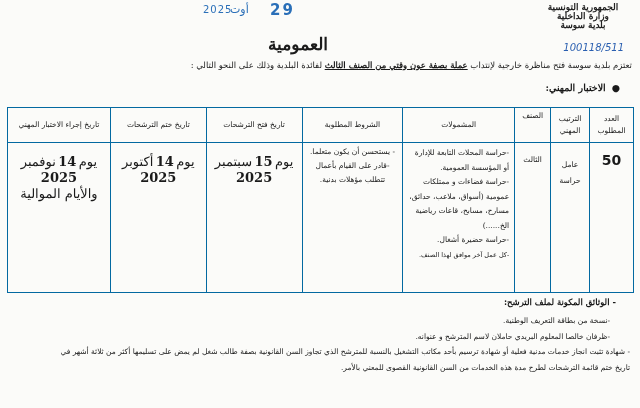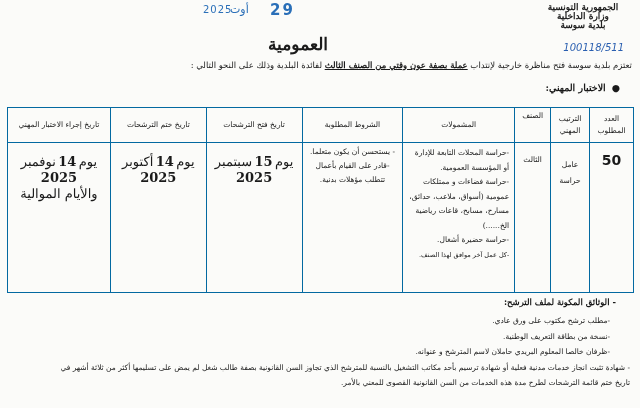--- a/index.html
+++ b/index.html
@@ -122,18 +122,17 @@
         <span class="date-small">نوفمبر</span>
         <span class="date-big">2025</span>
         <div class="date-small">والأيام الموالية</div>
       </td>
     </tr>
   </tbody>
 </table>
 
 <div class="abs docs-heading">- الوثائق المكونة لملف الترشح:</div>
 <div class="abs docs-list">
-  <div class="indent">-مطلب ترشح مكتوب على ورق عادي.</div>
   <div class="indent">-نسخة من بطاقة التعريف الوطنية.</div>
   <div class="indent">-ظرفان خالصا المعلوم البريدي حاملان لاسم المترشح و عنوانه.</div>
   <div>- شهادة تثبت انجاز خدمات مدنية فعلية أو شهادة ترسيم بأحد مكاتب التشغيل بالنسبة للمترشح الذي تجاوز السن القانونية بصفة طالب شغل لم يمض على تسليمها أكثر من ثلاثة أشهر في</div>
   <div>تاريخ ختم قائمة الترشحات لطرح مدة هذه الخدمات من السن القانونية القصوى للمعني بالأمر.</div>
 </div>
 
 </body></html>

